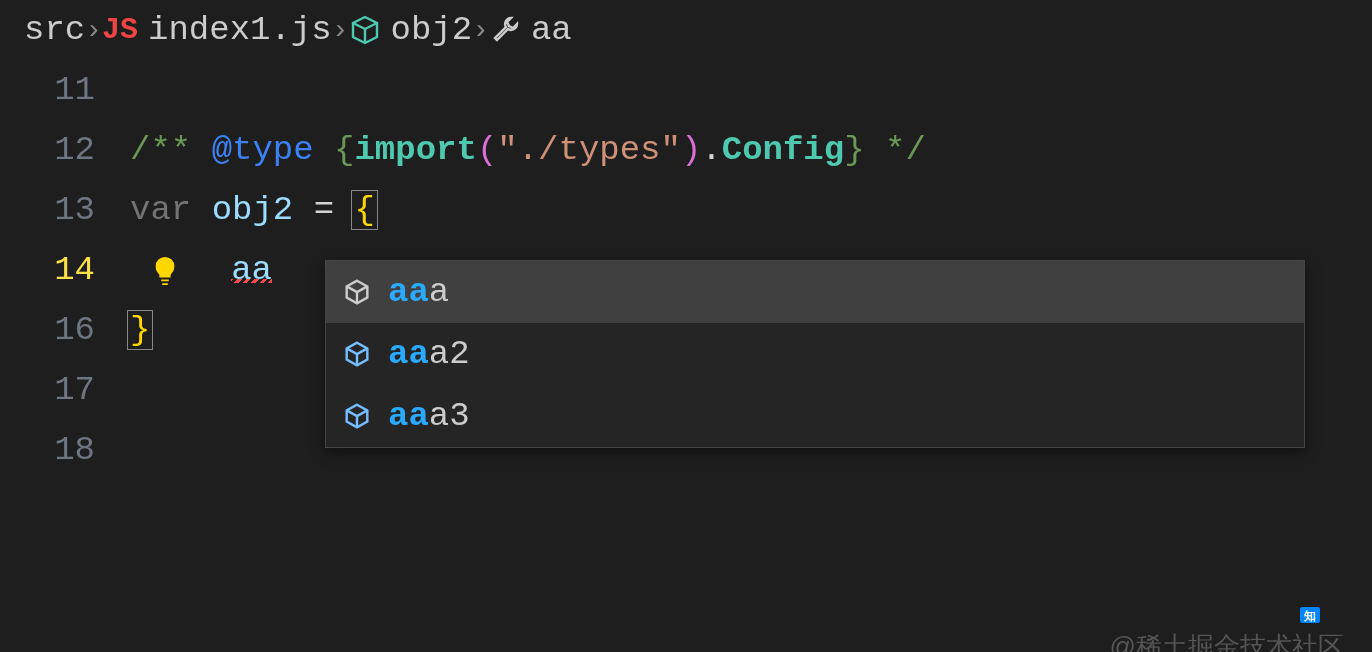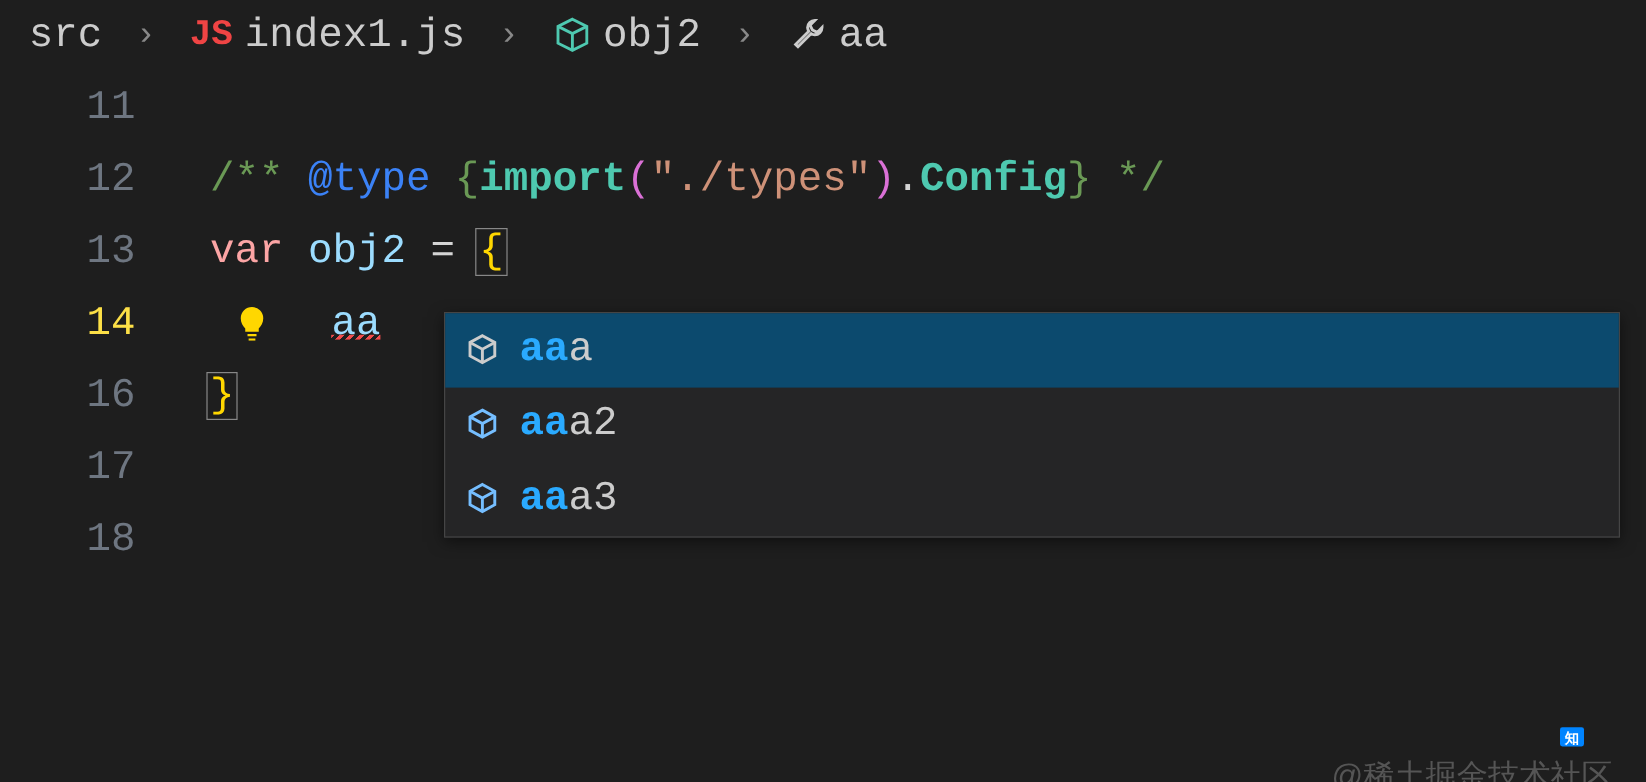--- a/index.html
+++ b/index.html
@@ -16,21 +16,21 @@
       width: 1372px;
       height: 652px;
       overflow: hidden;
       position: relative;
     }
     
     .breadcrumb {
       display: flex;
       align-items: center;
       padding: 6px 24px;
-      gap: 28px;
+      gap: 0;
       color: #cccccc;
       font-size: 34px;
       height: 60px;
     }
     
     .breadcrumb-item {
       display: flex;
       align-items: center;
       gap: 10px;
     }
@@ -53,25 +53,24 @@
     .wrench-icon {
       color: #cccccc;
     }
     
     .editor {
       display: flex;
     }
     
     .gutter {
       width: 130px;
-      text-align: center;
+      text-align: right;
       padding-right: 35px;
       color: #6e7681;
       user-select: none;
-      margin-left: 45px;
     }
     
     .line-number {
       height: 60px;
       line-height: 60px;
       font-size: 34px;
     }
     
     .line-number.active {
       color: #fde047;
@@ -84,21 +83,21 @@
     
     .code-line {
       height: 60px;
       line-height: 60px;
       white-space: pre;
       font-size: 34px;
     }
     
     .comment { color: #6a9955; }
     .jsdoc-tag { color: #3b82f6; }
-    .keyword { color: #fca5a5; }
+    .keyword { color: #737373; }
     .type-name { color: #4ec9b0; font-weight: bold; }
     .string { color: #ce9178; }
     .variable { color: #9cdcfe; }
     .punctuation { color: #d4d4d4; }
     .brace-yellow { color: #ffd700; }
     .brace-purple { color: #da70d6; }
     
     .bracket-highlight {
       border: 1px solid #888;
       padding: 0 2px;
@@ -144,21 +143,21 @@
     .autocomplete-item {
       display: flex;
       align-items: center;
       padding: 10px 16px;
       gap: 16px;
       font-size: 34px;
       height: 62px;
     }
     
     .autocomplete-item.selected {
-      background: #0c4a6e;
+      background: #404040;
     }
     
     .autocomplete-item .field-icon.selected-icon {
       color: #cccccc;
     }
     
     .autocomplete-item .field-icon {
       color: #75beff;
     }
     

